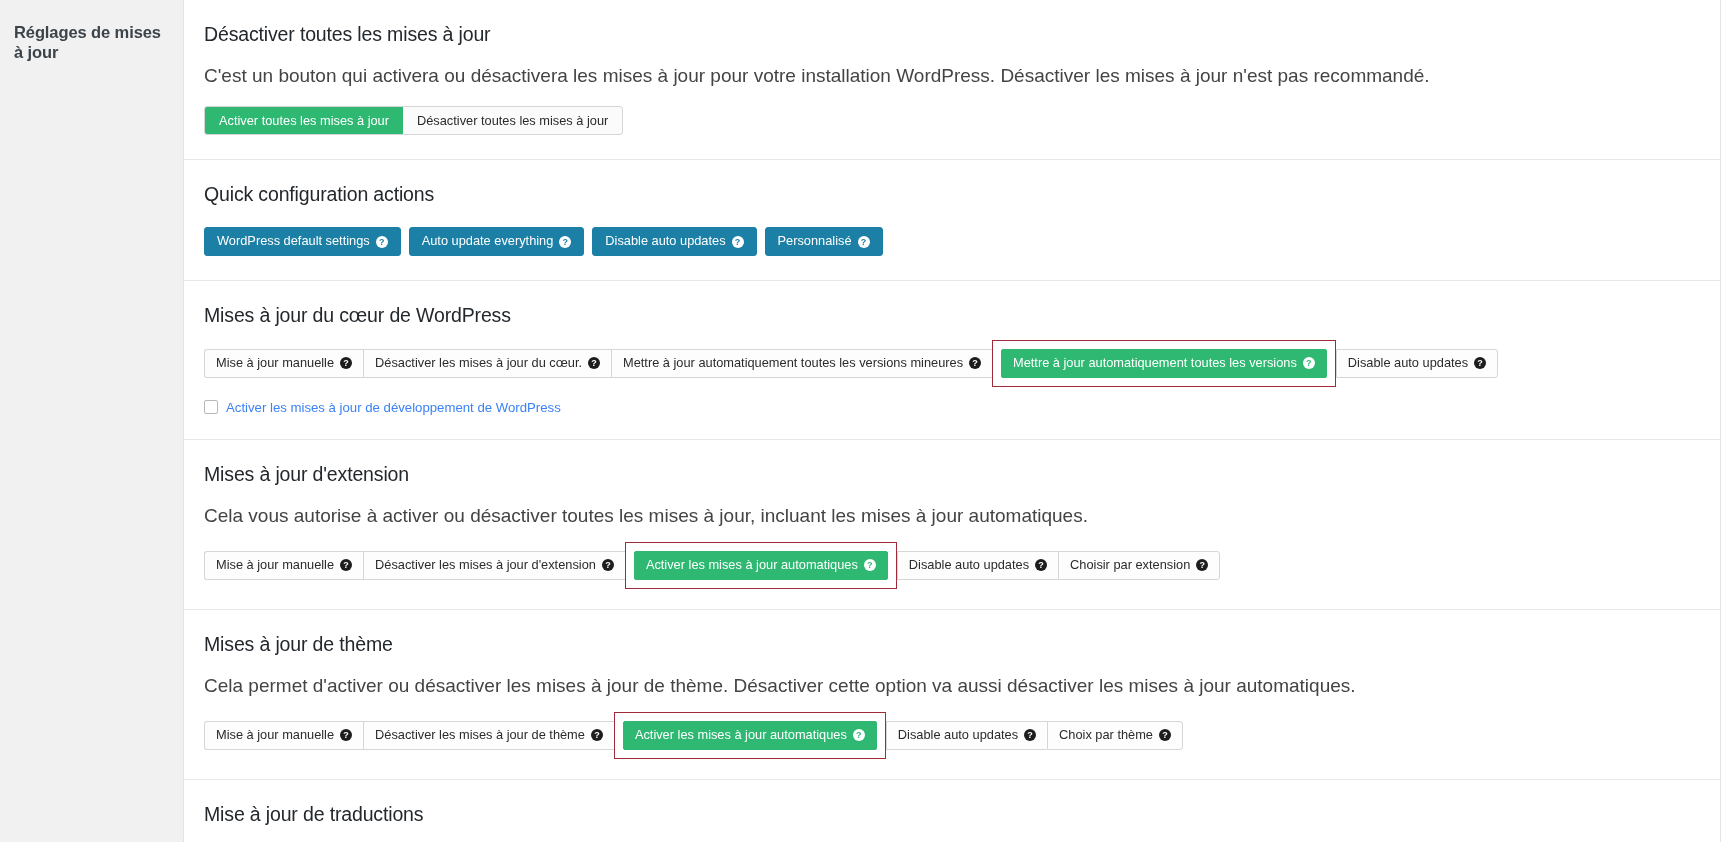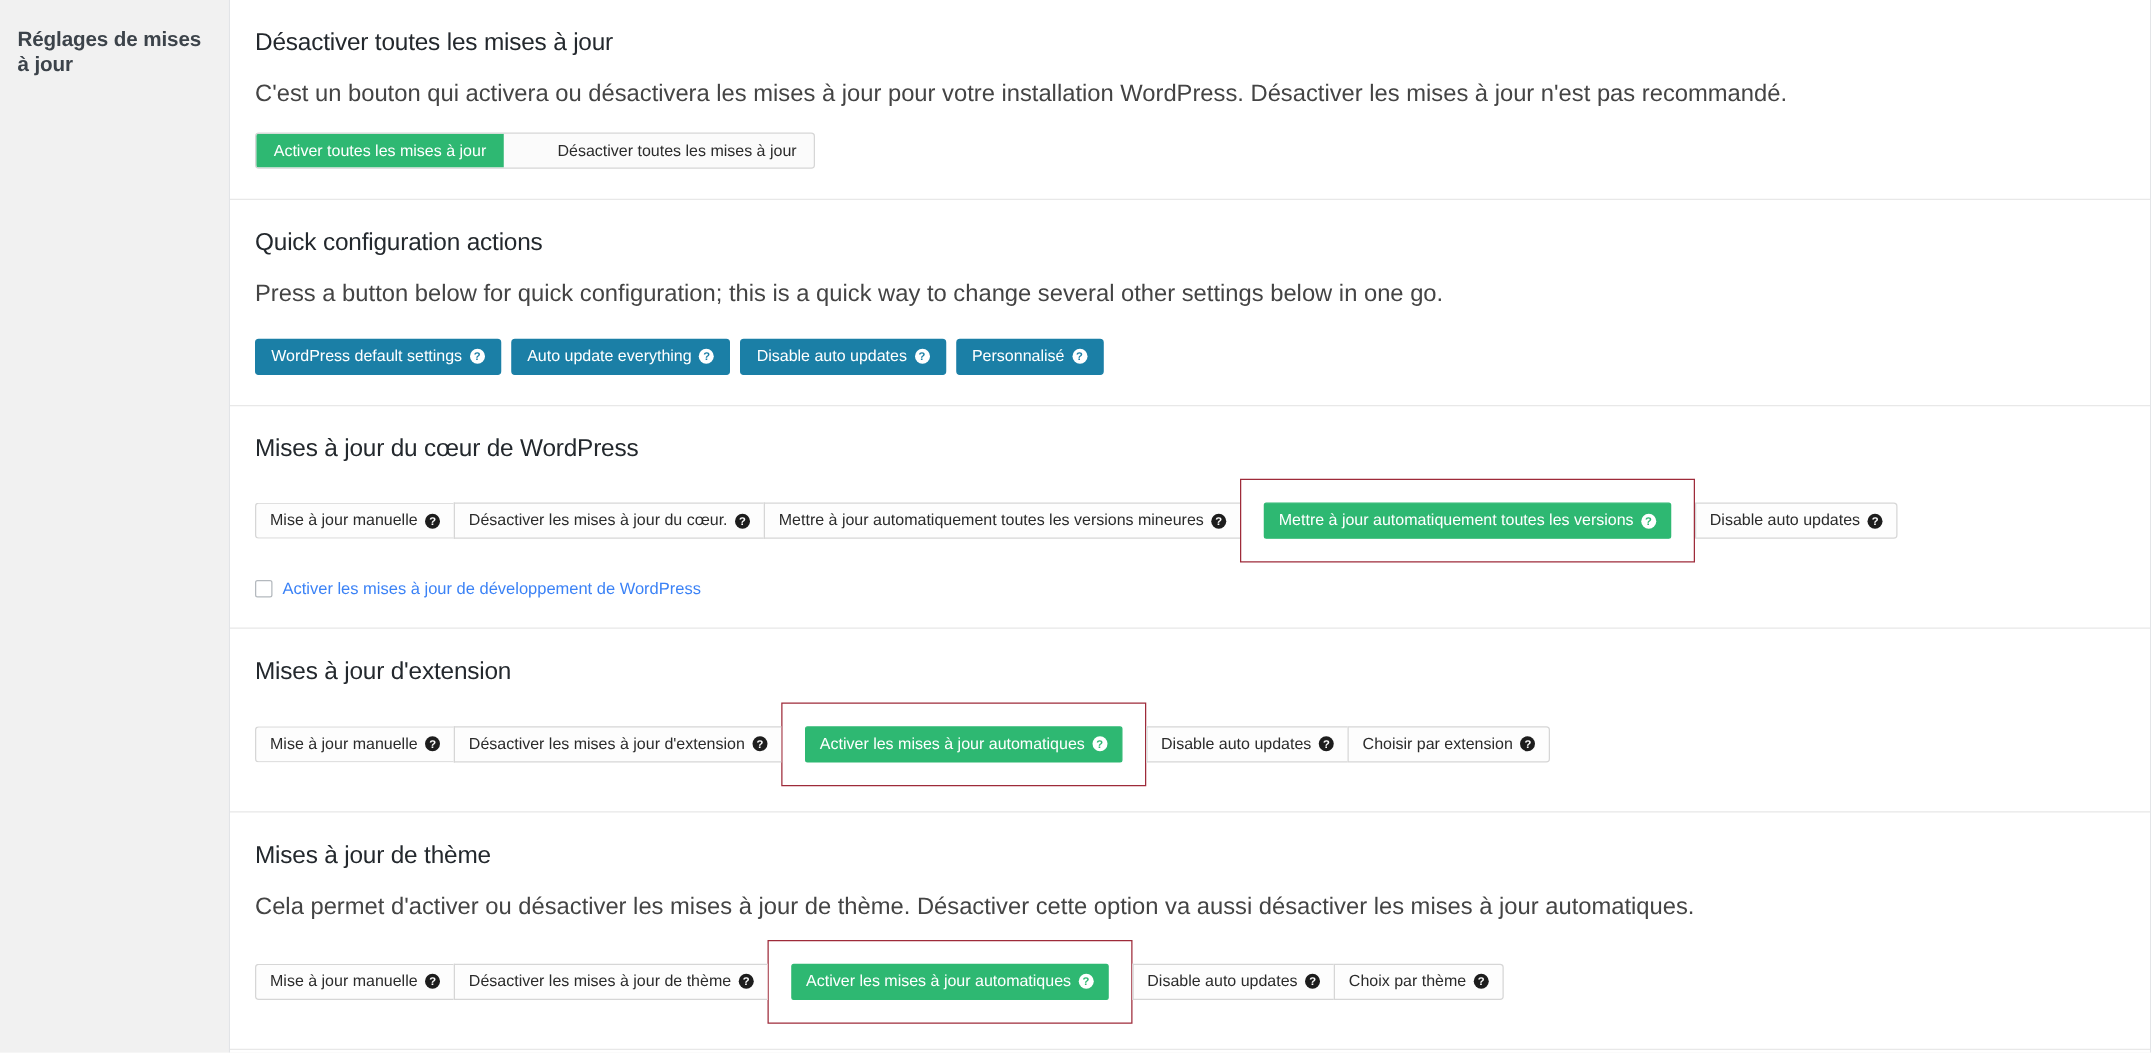--- a/index.html
+++ b/index.html
@@ -106,21 +106,21 @@
   .btn.green {
     background: #2eb872;
     border-color: #2eb872;
     color: #ffffff;
     border-right-width: 1px;
   }
 
   
   .hl {
     display: inline-flex;
-    padding: 18px;
+    padding: 8px;
     border: 1.6px solid #9e2b3a;
     box-sizing: border-box;
     background: transparent;
     margin: -4px 0;
   }
   .hl .btn { border-radius: 2px; }
 
   
   .help {
     display: inline-block;
@@ -147,21 +147,20 @@
     align-items: center;
   }
   .toggle {
     display: flex;
     border: 1px solid #d6d6d6;
     border-radius: 3px;
     overflow: hidden;
     background: #fbfbfb;
     height: 29px;
     box-sizing: border-box;
-    gap: 29px;
   }
   .toggle .t-btn {
     display: inline-flex;
     align-items: center;
     font-size: 12.8px;
     padding: 0 14px;
     border: none;
     background: transparent;
     color: #2b2b2b;
     cursor: pointer;
@@ -236,21 +235,20 @@
       <div class="toggle-row">
         <div class="toggle">
           <button class="t-btn active">Activer toutes les mises à jour</button>
           <button class="t-btn">Désactiver toutes les mises à jour</button>
         </div>
       </div>
     </section>
 
     <section class="section">
       <h2 class="section-title">Quick configuration actions</h2>
-      <p class="section-desc">Press a button below for quick configuration; this is a quick way to change several other settings below in one go.</p>
       <div class="blue-row">
         <button class="btn blue">
           <span>WordPress default settings</span>
           <span class="help">?</span>
         </button>
         <button class="btn blue">
           <span>Auto update everything</span>
           <span class="help">?</span>
         </button>
         <button class="btn blue">
@@ -291,20 +289,21 @@
         </button>
       </div>
       <div class="check-row">
         <span class="checkbox"></span>
         <span class="check-label">Activer les mises à jour de développement de WordPress</span>
       </div>
     </section>
 
     <section class="section">
       <h2 class="section-title">Mises à jour d'extension</h2>
+      <p class="section-desc">Cela vous autorise à activer ou désactiver toutes les mises à jour, incluant les mises à jour automatiques.</p>
       <div class="btn-group-wrap">
         <button class="btn first">
           <span>Mise à jour manuelle</span>
           <span class="help">?</span>
         </button>
         <button class="btn">
           <span>Désactiver les mises à jour d'extension</span>
           <span class="help">?</span>
         </button>
         <span class="hl">

